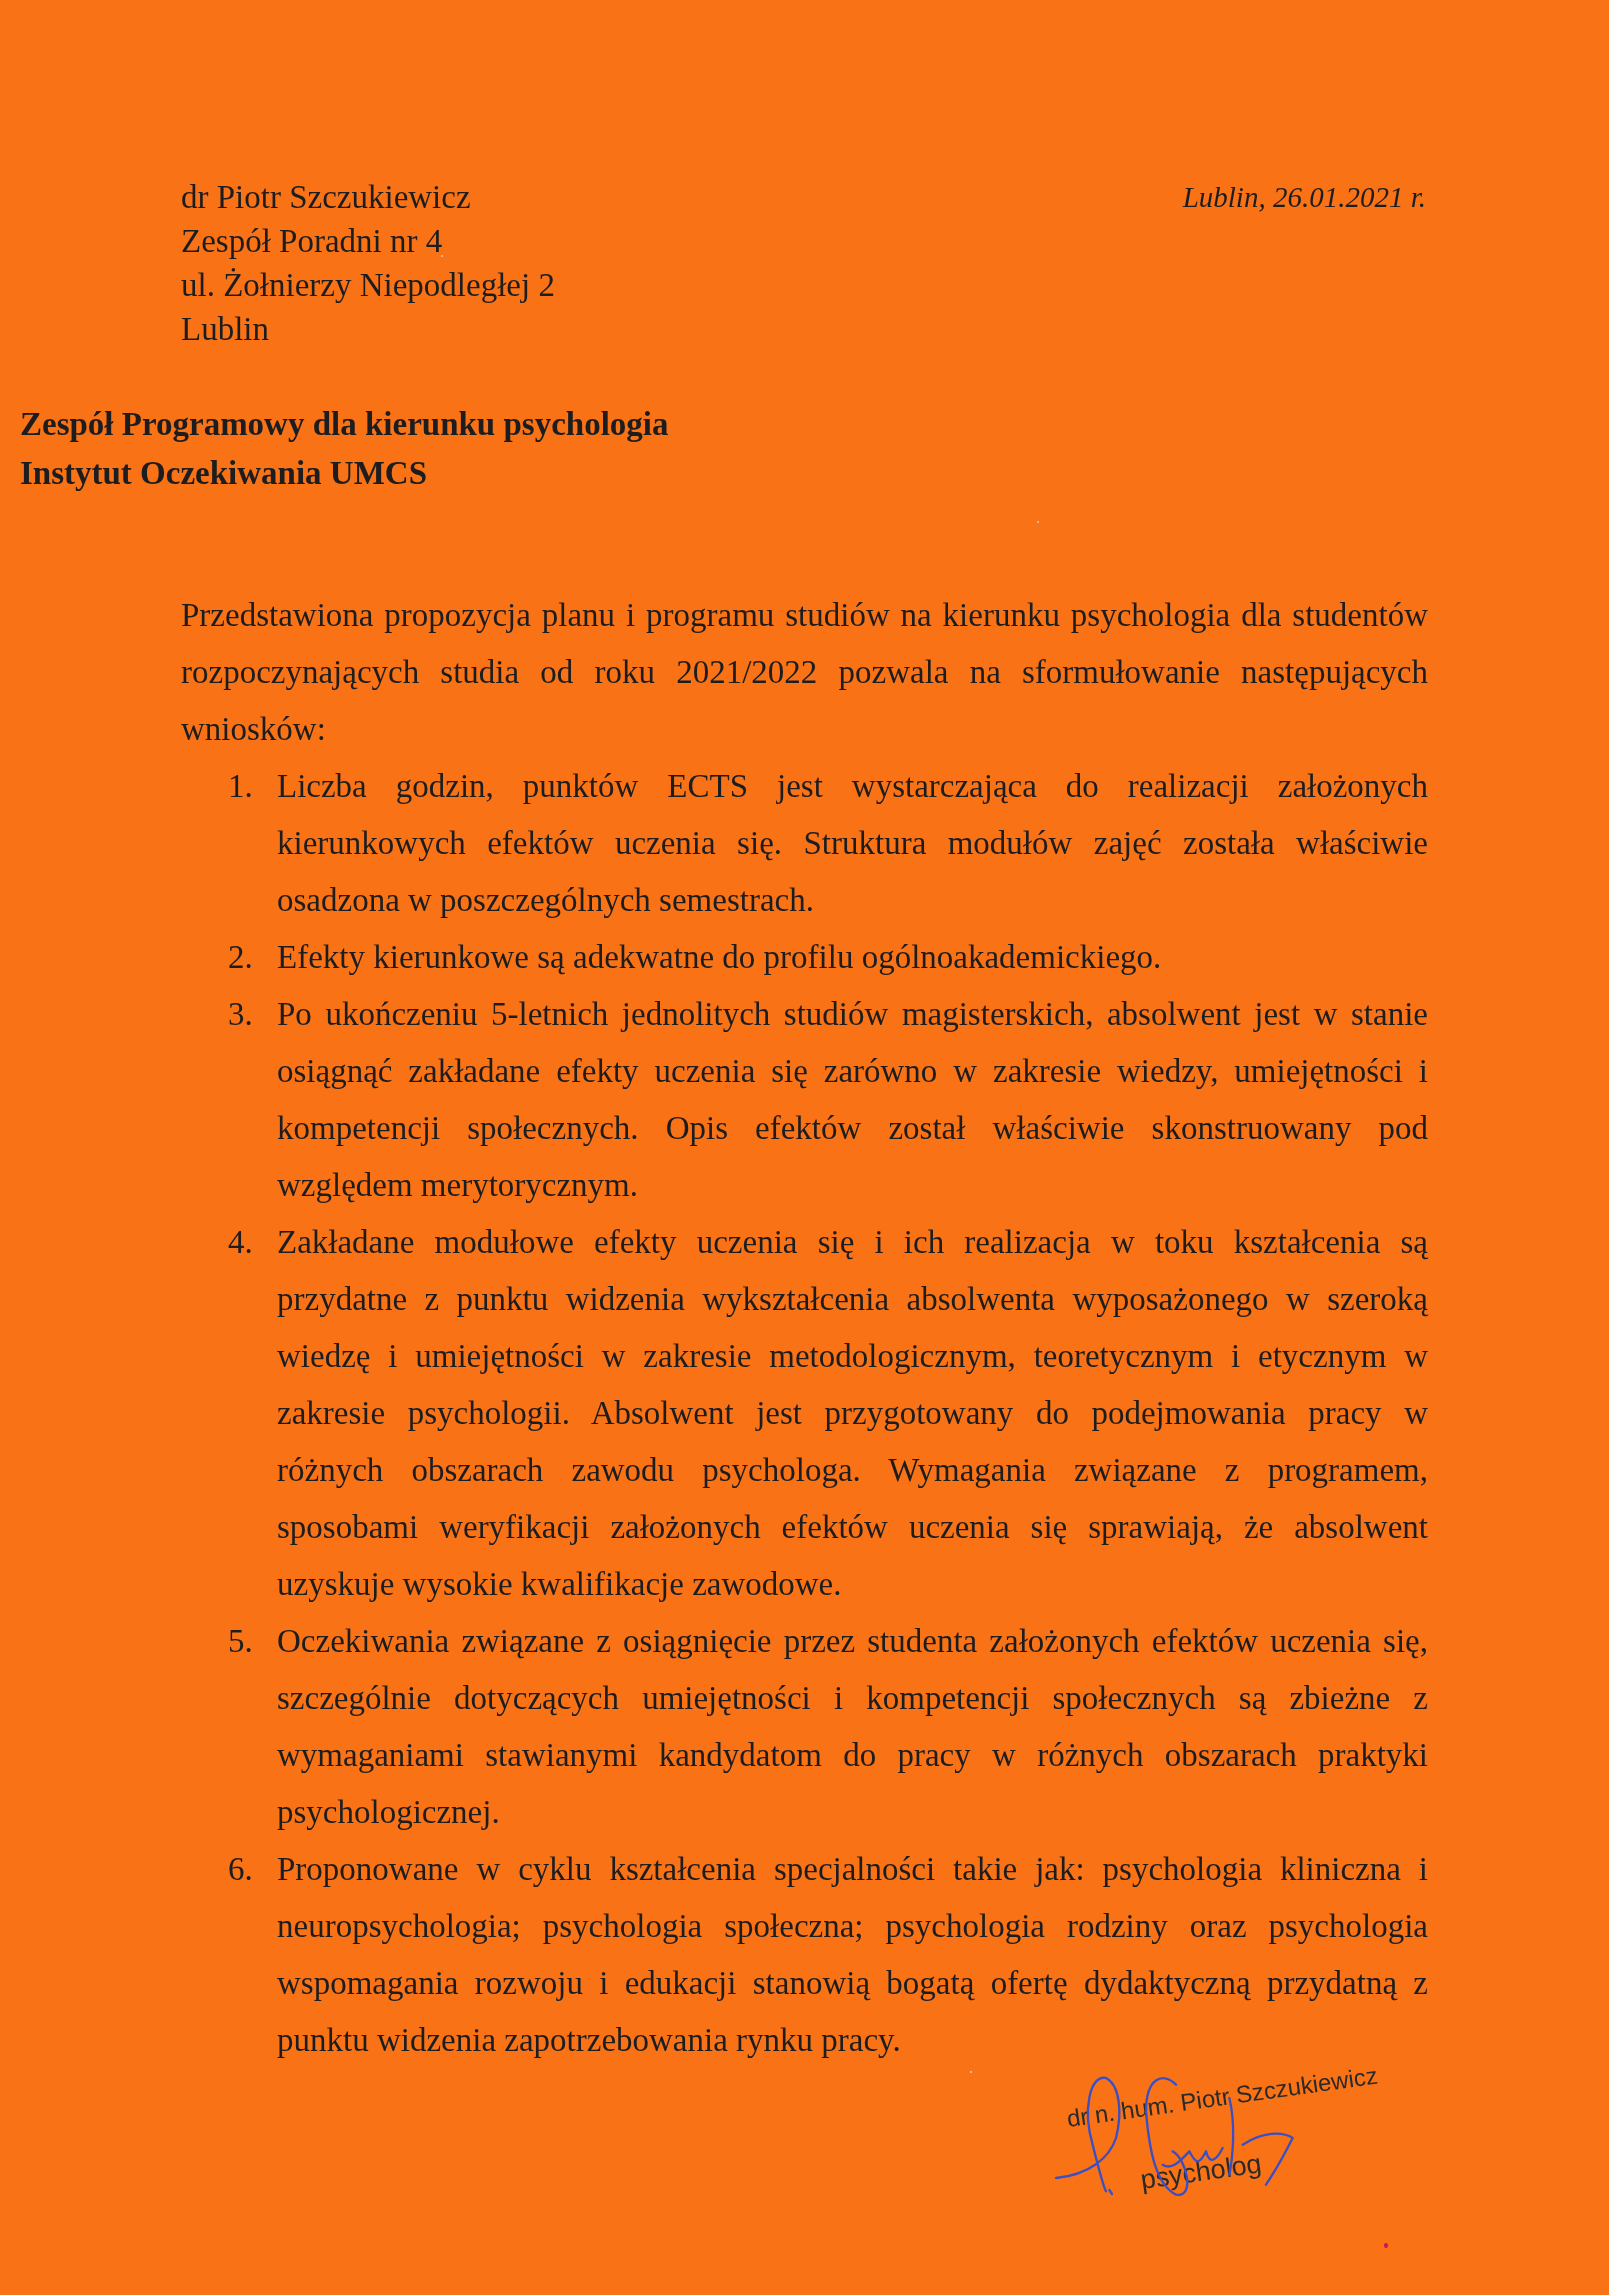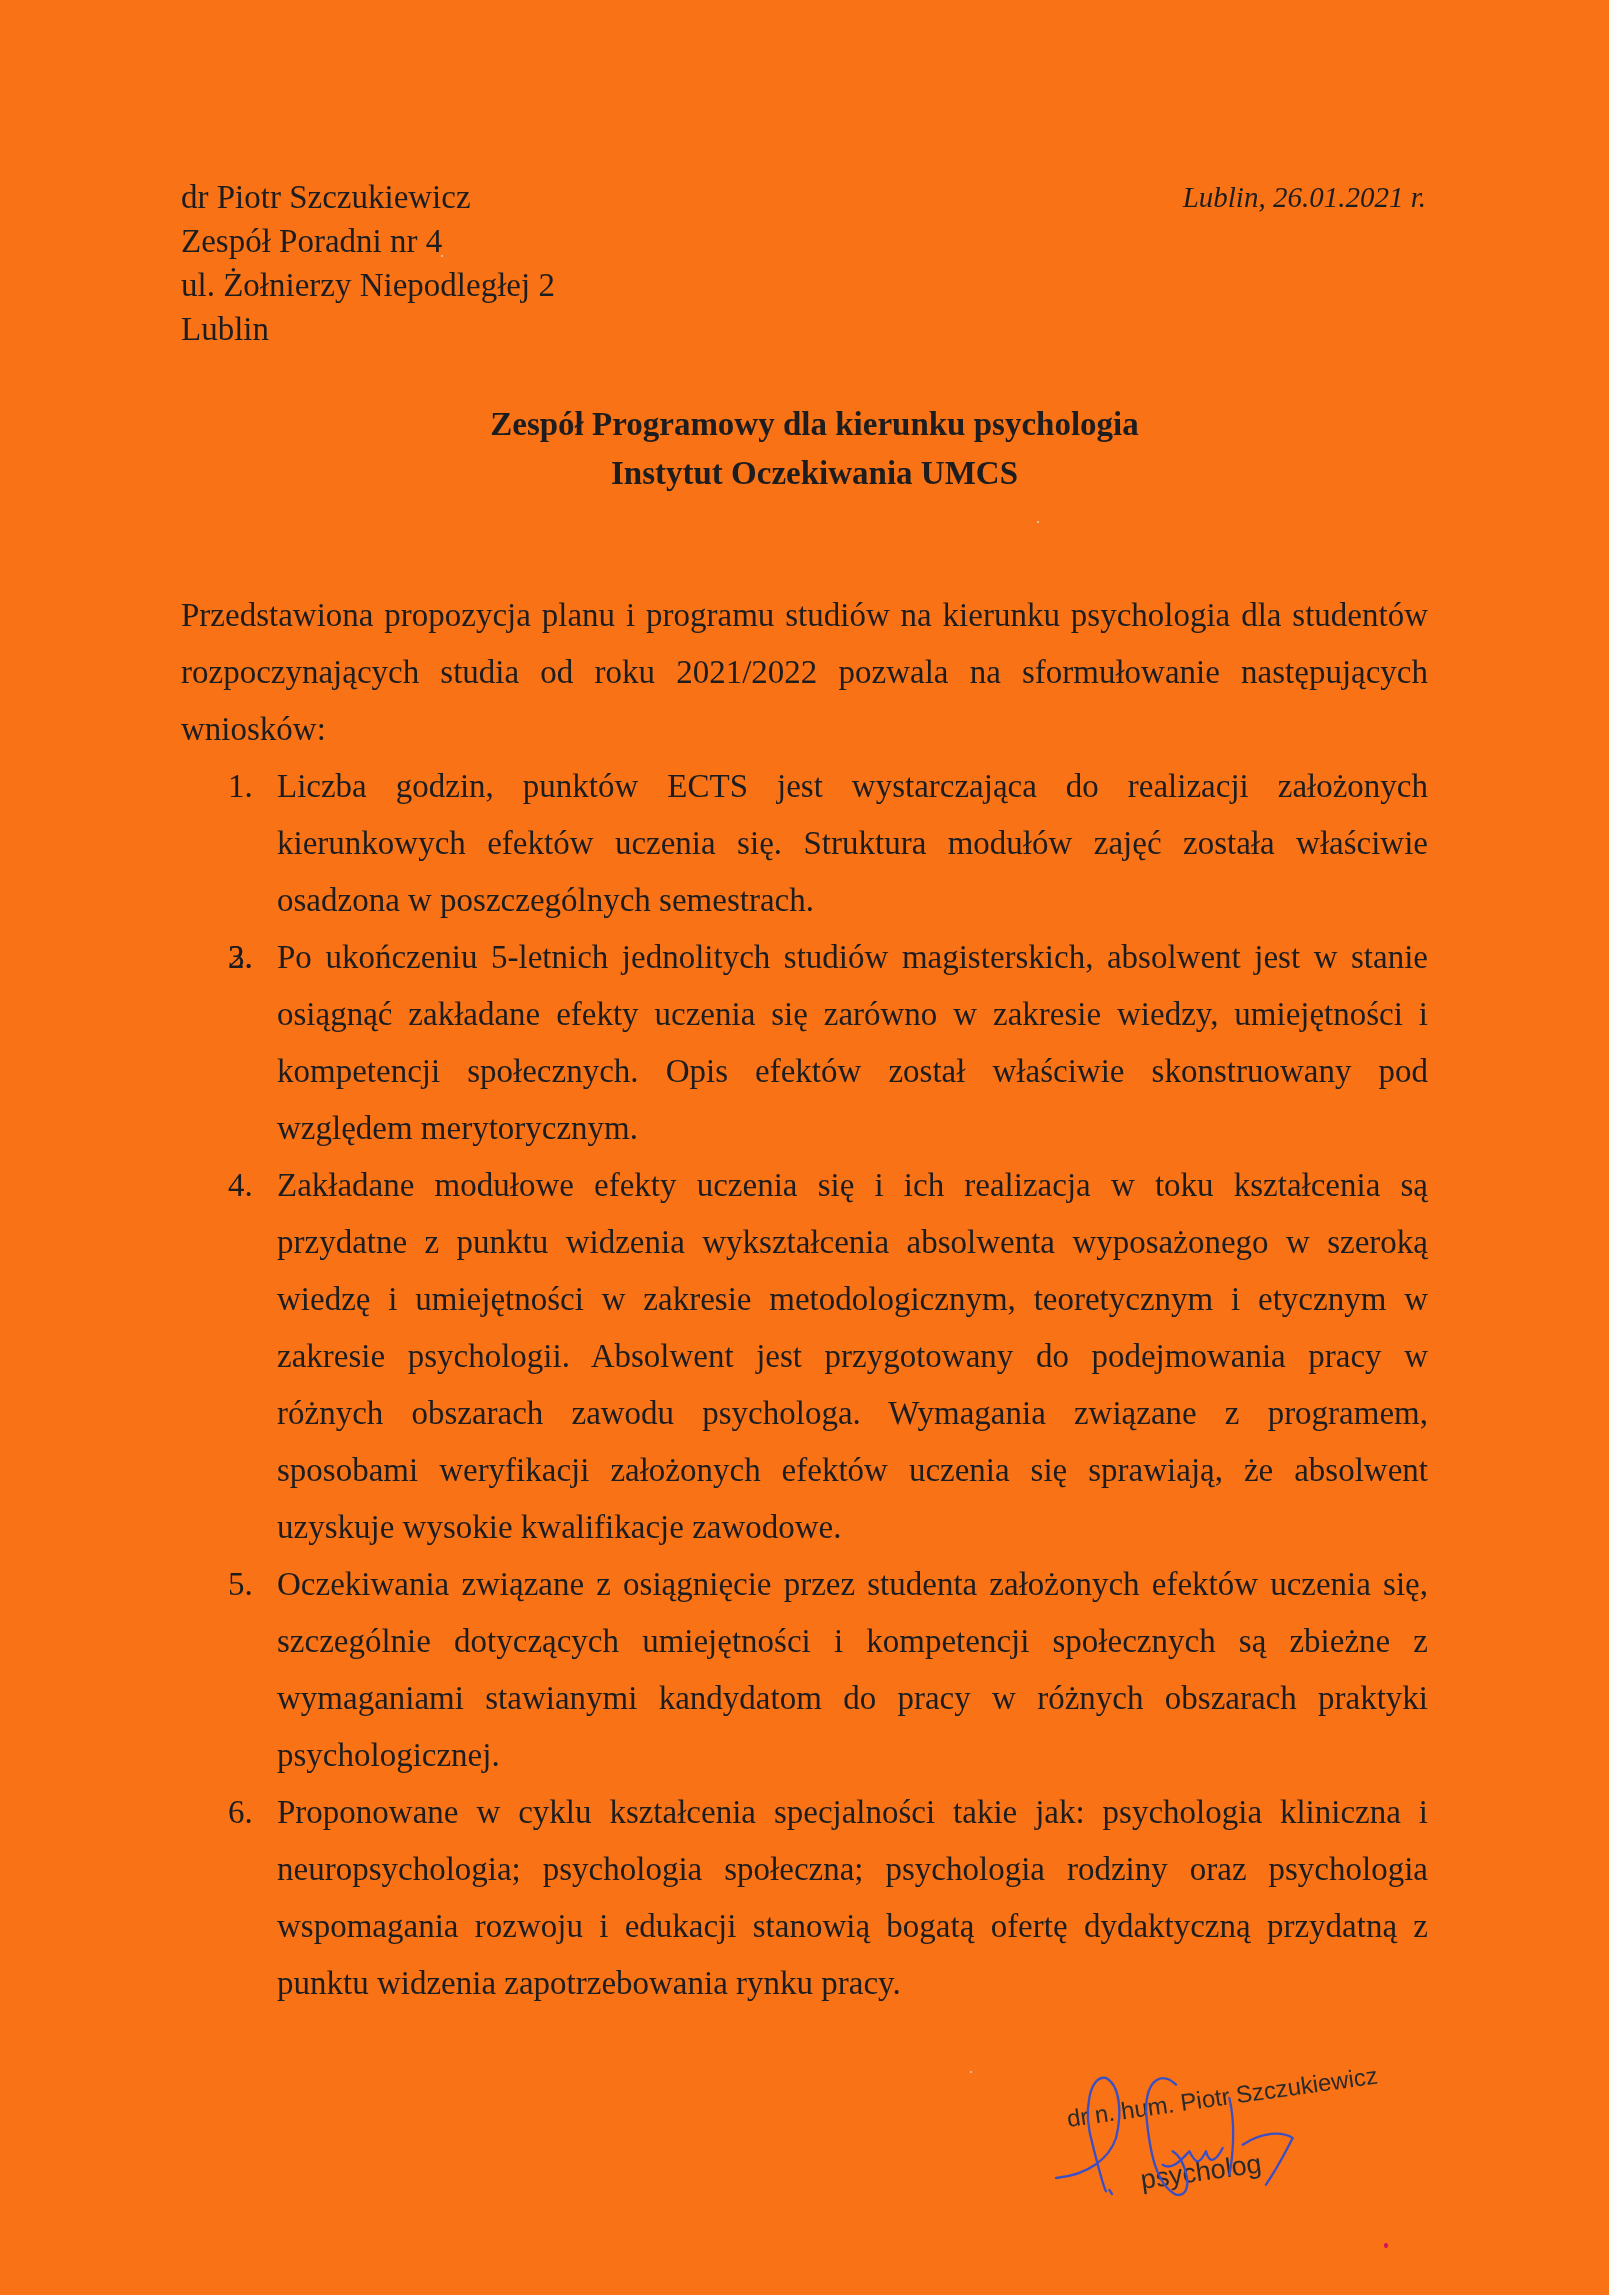--- a/index.html
+++ b/index.html
@@ -37,21 +37,21 @@
       font-size: 29px;
       line-height: 44px;
       white-space: nowrap;
       font-style: italic;
     }
     .recipient {
       position: absolute;
       left: 0;
       width: 1609px;
       top: 400px;
-      text-align: center;
+      text-align: left;
       font-weight: bold;
       font-size: 33px;
       line-height: 49px;
     }
     .recipient div { padding-left: 20px; }
     .body {
       position: absolute;
       left: 181px;
       top: 587px;
       width: 1247px;
@@ -147,20 +147,21 @@
 
   <div class="body">
     <p class="intro">Przedstawiona propozycja planu i programu studiów na kierunku psychologia dla studentów rozpoczynających studia od roku 2021/2022 pozwala na sformułowanie następujących wniosków:</p>
     <ol class="conclusions">
       <li class="conclusion">
         <span class="num">1.</span>
         <span>Liczba godzin, punktów ECTS jest wystarczająca do realizacji założonych kierunkowych efektów uczenia się. Struktura modułów zajęć została właściwie osadzona w poszczególnych semestrach.</span>
       </li>
       <li class="conclusion">
         <span class="num">2.</span>
+        <span>Efekty kierunkowe są adekwatne do profilu ogólnoakademickiego.</span>
       </li>
       <li class="conclusion">
         <span class="num">3.</span>
         <span>Po ukończeniu 5-letnich jednolitych studiów magisterskich, absolwent jest w stanie osiągnąć zakładane efekty uczenia się zarówno w zakresie wiedzy, umiejętności i kompetencji społecznych. Opis efektów został właściwie skonstruowany pod względem merytorycznym.</span>
       </li>
       <li class="conclusion">
         <span class="num">4.</span>
         <span>Zakładane modułowe efekty uczenia się i ich realizacja w toku kształcenia są przydatne z punktu widzenia wykształcenia absolwenta wyposażonego w szeroką wiedzę i umiejętności w zakresie metodologicznym, teoretycznym i etycznym w zakresie psychologii. Absolwent jest przygotowany do podejmowania pracy w różnych obszarach zawodu psychologa. Wymagania związane z programem, sposobami weryfikacji założonych efektów uczenia się sprawiają, że absolwent uzyskuje wysokie kwalifikacje zawodowe.</span>
       </li>
       <li class="conclusion">

